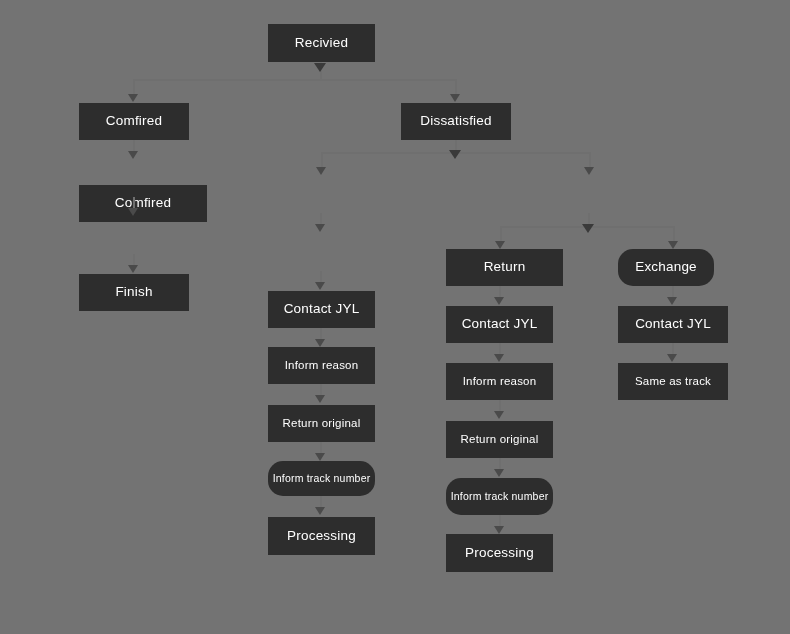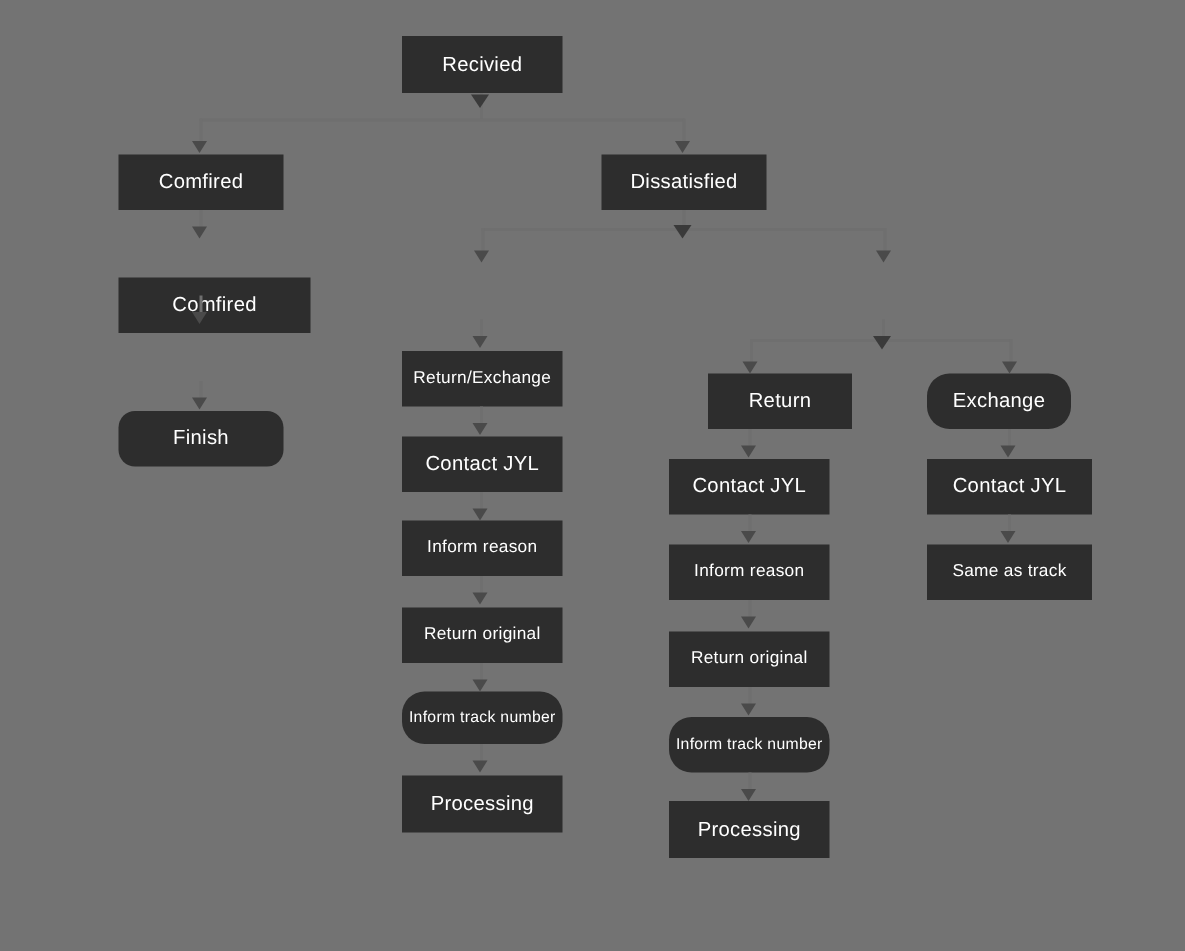--- a/index.html
+++ b/index.html
@@ -86,36 +86,35 @@
   <div class="vline" style="left:133px; top:140px; height:12px;"></div>
   <div class="arrow" style="left:128px; top:151px;"></div>
 
   <div class="node" style="left:79px; top:160px; width:128px; height:37px;margin-top:25px;">Comfired</div>
   <div class="vline" style="left:133px; top:197px; height:12px;"></div>
   <div class="arrow" style="left:128px; top:208px;"></div>
 
   <div class="vline" style="left:133px; top:254px; height:12px;"></div>
   <div class="arrow" style="left:128px; top:265px;"></div>
 
-  <div class="node" style="left:79px; top:274px; width:110px; height:37px;border-radius:11px;">Finish</div>
+  <div class="node" style="left:79px; top:274px; width:110px; height:37px;">Finish</div>
 
   <div class="node" style="left:401px; top:103px; width:110px; height:37px;">Dissatisfied</div>
 
   <div class="vline" style="left:455px; top:140px; height:12px;"></div>
   <div class="hline" style="left:321px; top:152px; width:268px;"></div>
   <div class="vline" style="left:321px; top:152px; height:17px;"></div>
   <div class="arrow" style="left:316px; top:167px;"></div>
   <div class="arrow thick" style="left:449px; top:150px;"></div>
   <div class="vline" style="left:589px; top:152px; height:17px;"></div>
   <div class="arrow" style="left:584px; top:167px;"></div>
 
   <div class="vline" style="left:320px; top:213px; height:12px;"></div>
   <div class="arrow" style="left:315px; top:224px;"></div>
 
-  <div class="node tiny" style="left:268px; top:234px; width:107px; height:37px;">Return/Exchange</div>
   <div class="vline" style="left:320px; top:271px; height:12px;"></div>
   <div class="arrow" style="left:315px; top:282px;"></div>
 
   <div class="node" style="left:268px; top:291px; width:107px; height:37px;">Contact JYL</div>
   <div class="vline" style="left:320px; top:328px; height:12px;"></div>
   <div class="arrow" style="left:315px; top:339px;"></div>
 
   <div class="node tiny" style="left:268px; top:347px; width:107px; height:37px;">Inform reason</div>
   <div class="vline" style="left:320px; top:384px; height:12px;"></div>
   <div class="arrow" style="left:315px; top:395px;"></div>
@@ -132,21 +131,21 @@
 
 
   <div class="vline" style="left:588px; top:213px; height:14px;"></div>
   <div class="hline" style="left:500px; top:226px; width:174px;"></div>
   <div class="vline" style="left:500px; top:226px; height:17px;"></div>
   <div class="arrow" style="left:495px; top:241px;"></div>
   <div class="arrow thick" style="left:582px; top:224px;"></div>
   <div class="vline" style="left:673px; top:226px; height:17px;"></div>
   <div class="arrow" style="left:668px; top:241px;"></div>
 
-  <div class="node" style="left:472px; top:249px; width:96px; height:37px;">Return</div>
+  <div class="node" style="left:446px; top:249px; width:117px; height:37px;">Return</div>
   <div class="vline" style="left:499px; top:286px; height:12px;"></div>
   <div class="arrow" style="left:494px; top:297px;"></div>
 
   <div class="node" style="left:446px; top:306px; width:107px; height:37px;">Contact JYL</div>
   <div class="vline" style="left:499px; top:343px; height:12px;"></div>
   <div class="arrow" style="left:494px; top:354px;"></div>
 
   <div class="node tiny" style="left:446px; top:363px; width:107px; height:37px;">Inform reason</div>
   <div class="vline" style="left:499px; top:400px; height:12px;"></div>
   <div class="arrow" style="left:494px; top:411px;"></div>

